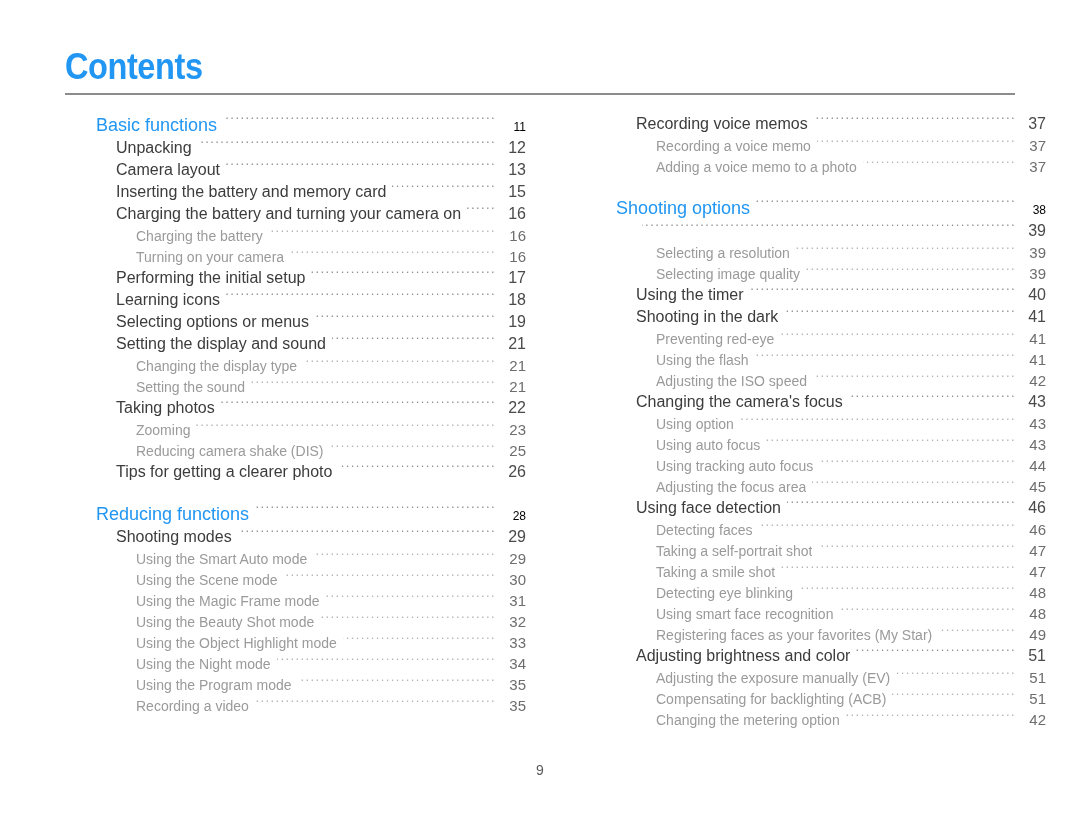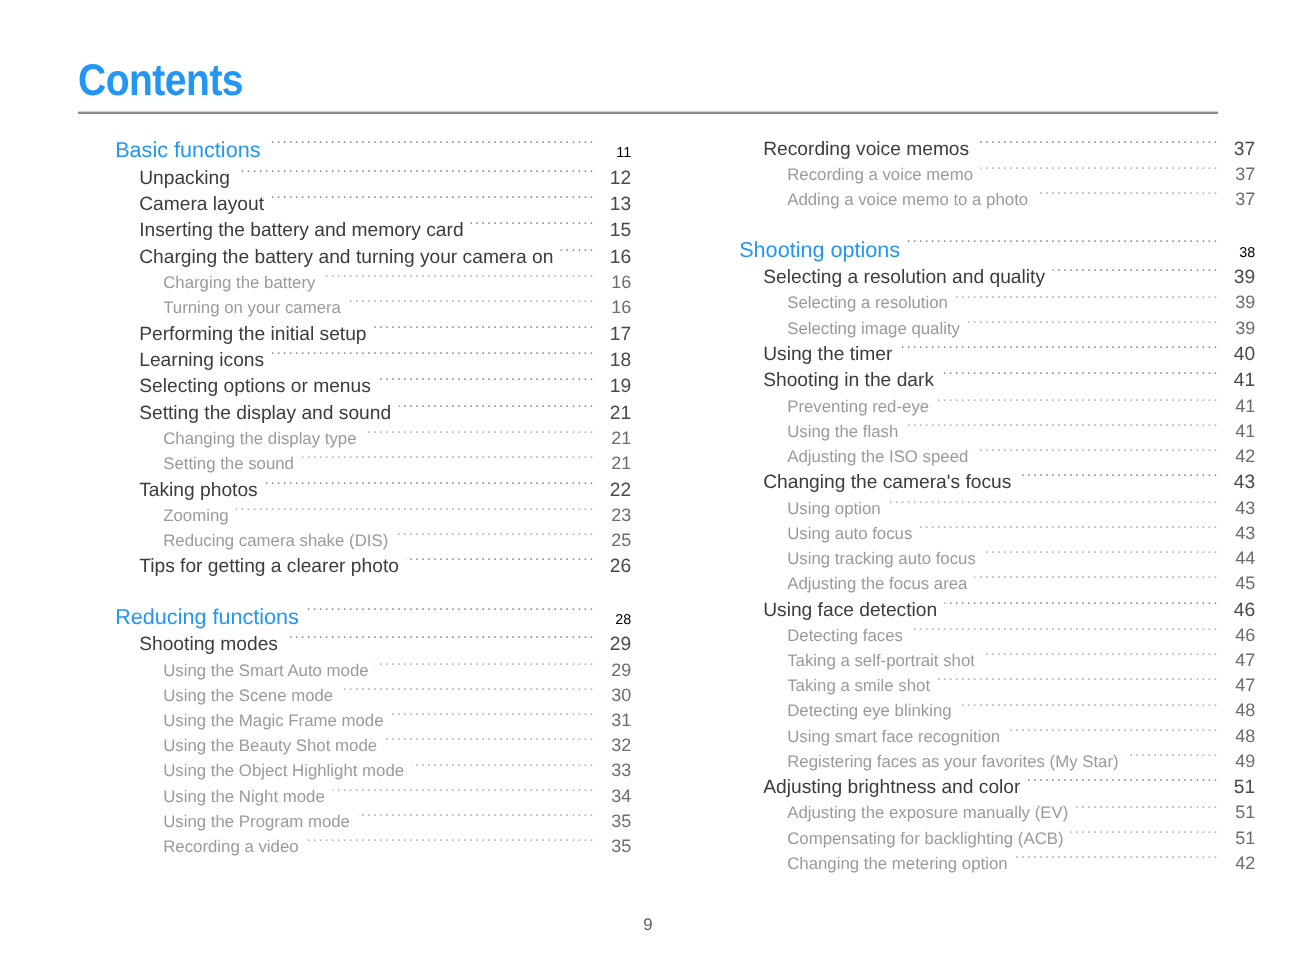--- a/index.html
+++ b/index.html
@@ -309,21 +309,20 @@
           <span class="leader"></span>
           <span class="epage">37</span>
         </div>
         <div class="gap"></div>
         <div class="entry lvl0">
           <span class="etext">Shooting options</span>
           <span class="leader"></span>
           <span class="epage">38</span>
         </div>
         <div class="entry lvl1">
-          <span class="etext">Selecting a resolution and quality</span>
           <span class="leader"></span>
           <span class="epage">39</span>
         </div>
         <div class="entry lvl2">
           <span class="etext">Selecting a resolution</span>
           <span class="leader"></span>
           <span class="epage">39</span>
         </div>
         <div class="entry lvl2">
           <span class="etext">Selecting image quality</span>

